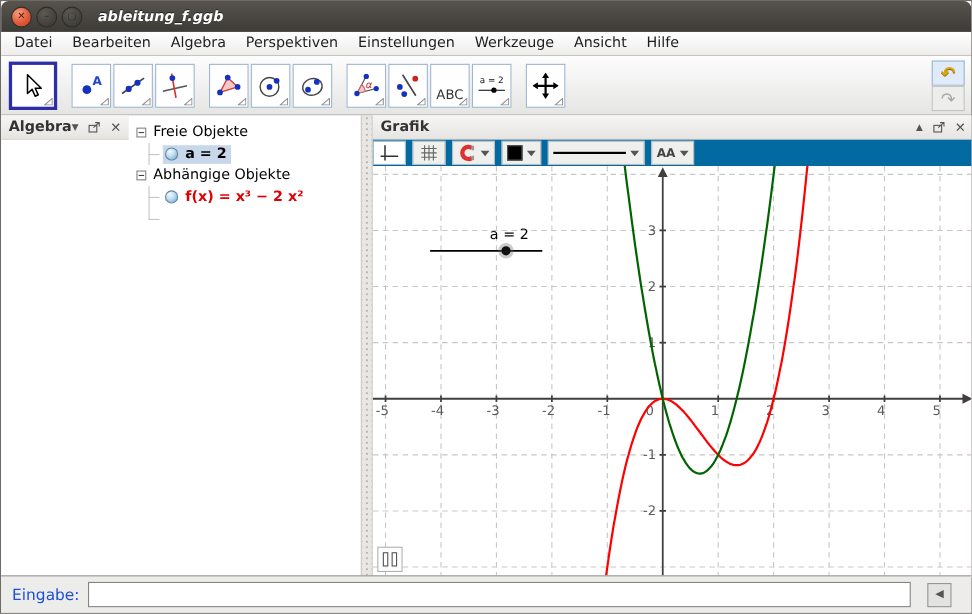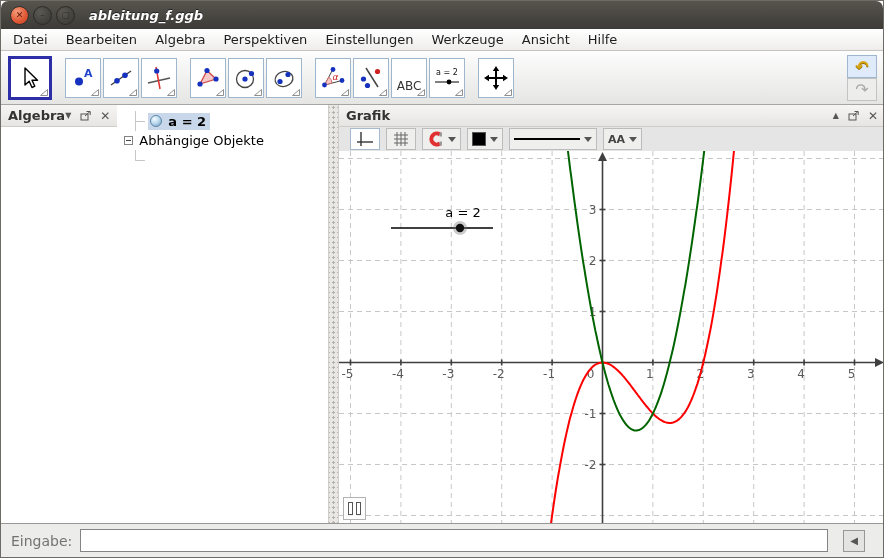--- a/index.html
+++ b/index.html
@@ -66,21 +66,21 @@
   .selwrap { display:flex; align-items:center; gap:6px; padding:1px 4px 1px 2px; }
   .selwrap.sel { background:#c8d7e9; }
   .marble { width:12px; height:12px; border-radius:50%; flex:0 0 12px;
             background:radial-gradient(circle at 35% 28%, #f4fbff, #bfdcef 45%, #6f9fc4);
             border:1px solid #5e87a8; }
   .marble.hiddenobj { background:#fff; border:1px solid #8d8d8d; }
   .obj-text { font-weight:bold; color:#000; white-space:nowrap; }
   .c-red { color:#e10000; } .c-green { color:#006400; }
 
   .grafik-panel { flex:1; background:#fff; display:flex; flex-direction:column; }
-  .stylebar { height:24px; background:#e5e5e5; display:flex; align-items:center; gap:6px; padding-left:11px; }
+  .stylebar { height:24px; background:#0369a1; display:flex; align-items:center; gap:6px; }
   .sbtn { height:22px; min-width:30px; border:1px solid #a6bacd; background:#fff; display:flex;
           align-items:center; justify-content:center; gap:4px; padding:0 4px; }
   .sbtn.flat { border-color:#bcbcbc; background:#efefee; }
   .sdd { width:0; height:0; border-left:4px solid transparent; border-right:4px solid transparent; border-top:5px solid #555; }
   .swatch { width:14px; height:14px; background:#000; border:1px solid #555; }
   .lineglyph { width:66px; height:0; border-top:2px solid #000; }
   .fontAA { font-size:11px; font-weight:bold; color:#444; }
 
   .graph-area { position:relative; flex:1; background:#fff; overflow:hidden; }
   #graph-svg { position:absolute; left:0; top:0; }
@@ -89,21 +89,21 @@
   .axisfill { fill:#3f3f3f; }
   .ticklabel { font:12px "DejaVu Sans",sans-serif; fill:#5a5a5a; }
   .sliderlabel { font:13px "DejaVu Sans",sans-serif; fill:#000; }
   .pausebtn { position:absolute; left:4px; bottom:5px; width:23px; height:23px; border:1px solid #b2b2b2;
               background:rgba(252,252,252,.75); display:flex; align-items:center; justify-content:center; gap:3px; }
   .pbar { width:5px; height:13px; border:1px solid #555; background:#fff; }
 
   
   .inputbar { position:absolute; bottom:0; left:0; width:884px; height:34px; background:#ececea;
               border-top:1px solid #989794; display:flex; align-items:center; padding-left:10px; }
-  .input-label { font-size:14px; color:#737373; margin-right:8px; }
+  .input-label { font-size:14px; color:#1d4ed8; margin-right:8px; }
   .cmd { width:748px; height:23px; border:1px solid #848484; background:#fff; font-size:13px; padding:0 4px; }
   .help { margin-left:auto; margin-right:20px; width:22px; height:22px; border:1px solid #979797;
           background:#e3e3e1; color:#555; font-size:10px; display:flex; align-items:center; justify-content:center; }
 </style>
 </head>
 <body>
 
 <div class="window">
 
   <div class="titlebar">
@@ -286,30 +286,41 @@
         <span class="ph-icons">
           <span class="ph-tri">▼</span>
           <svg width="11" height="10">
               <rect x="1" y="3" width="7" height="6" fill="none" stroke="#555"></rect>
               <path d="M5 5 L10 0.5 M6.5 0.5 H10.2 V4" stroke="#555" fill="none"></path>
             </svg>
           <span class="ph-x">✕</span>
         </span>
       </div>
       <div class="tree">
+        <div class="group-row">
+          <span class="expander"></span>
+          <span>Freie Objekte</span>
+        </div>
         <div class="obj-row">
           <span class="conn"></span>
           <span class="selwrap sel">
             <span class="marble"></span>
             <span class="obj-text">a = 2</span>
           </span>
         </div>
         <div class="group-row">
           <span class="expander"></span>
           <span>Abhängige Objekte</span>
+        </div>
+        <div class="obj-row">
+          <span class="conn"></span>
+          <span class="selwrap">
+            <span class="marble"></span>
+            <span class="obj-text c-red">f(x) = x³ − 2 x²</span>
+          </span>
         </div>
         <div class="obj-row">
           <span class="conn last"></span>
         </div>
       </div>
     </div>
 
     <div class="splitter"></div>
 
     <div class="grafik-panel">

